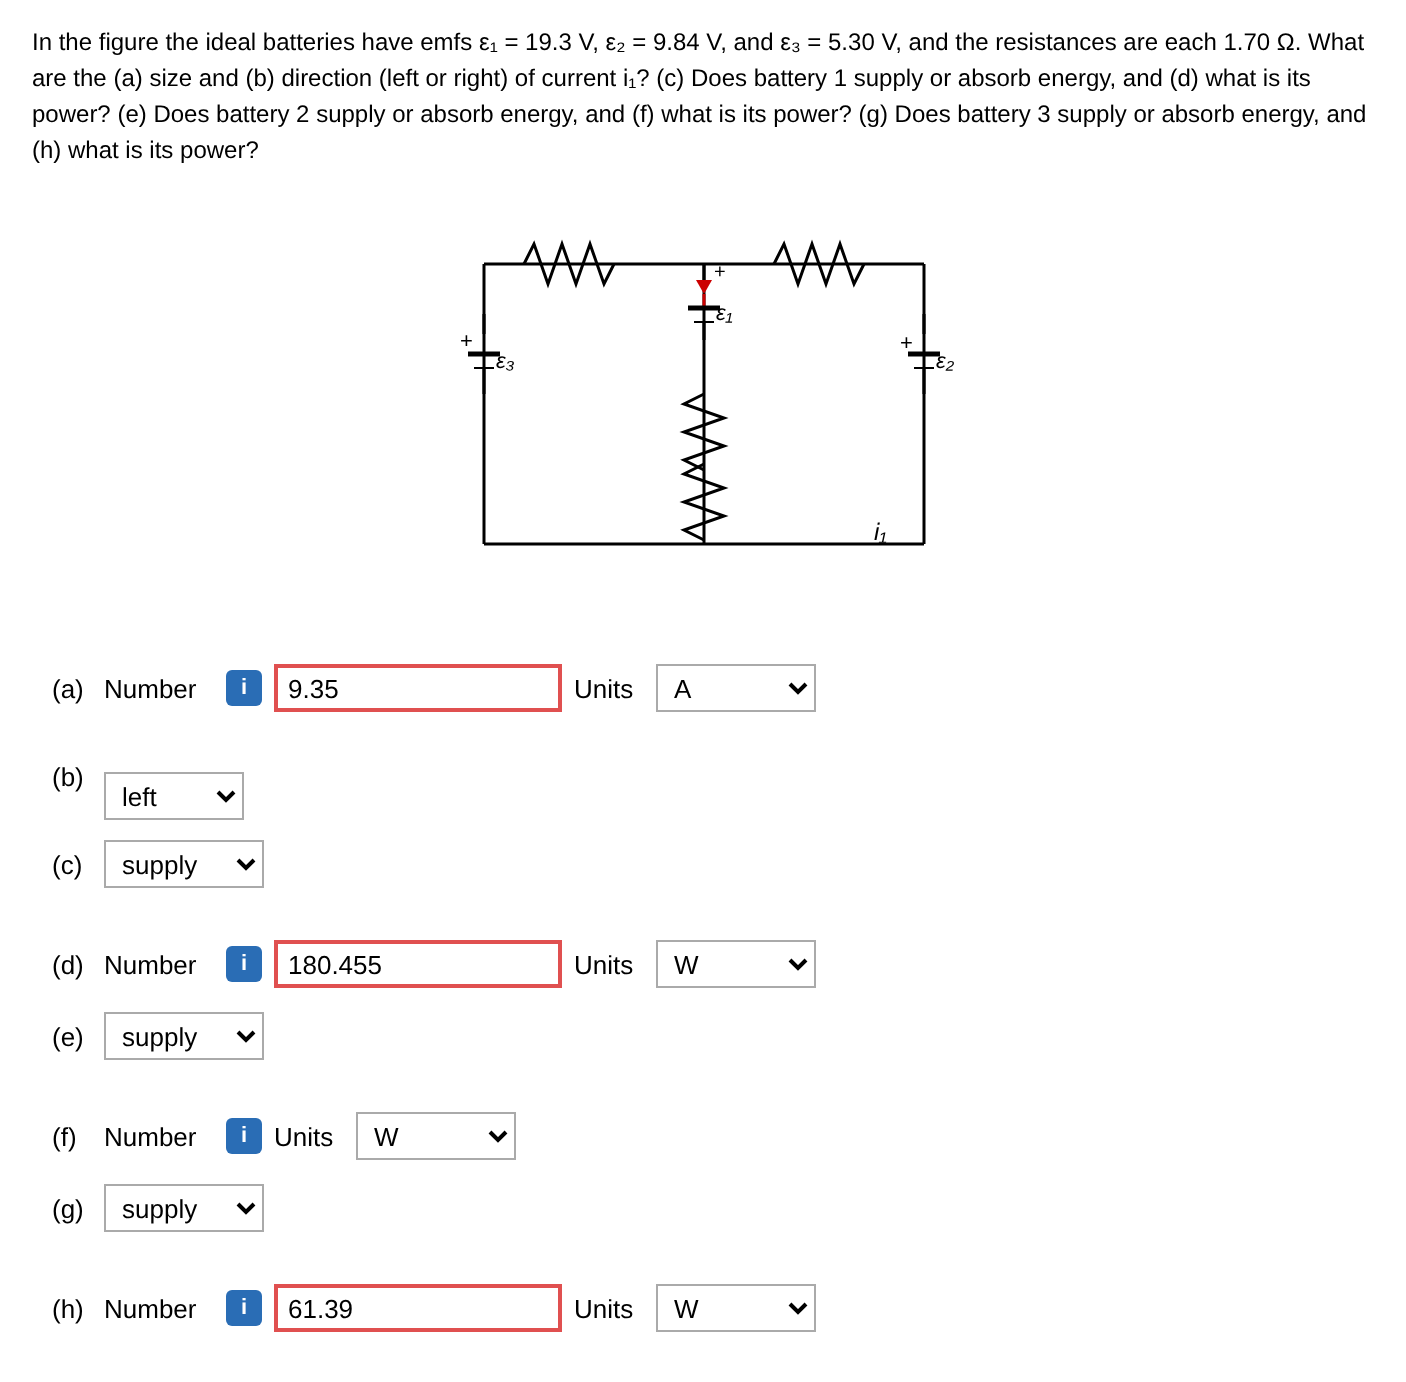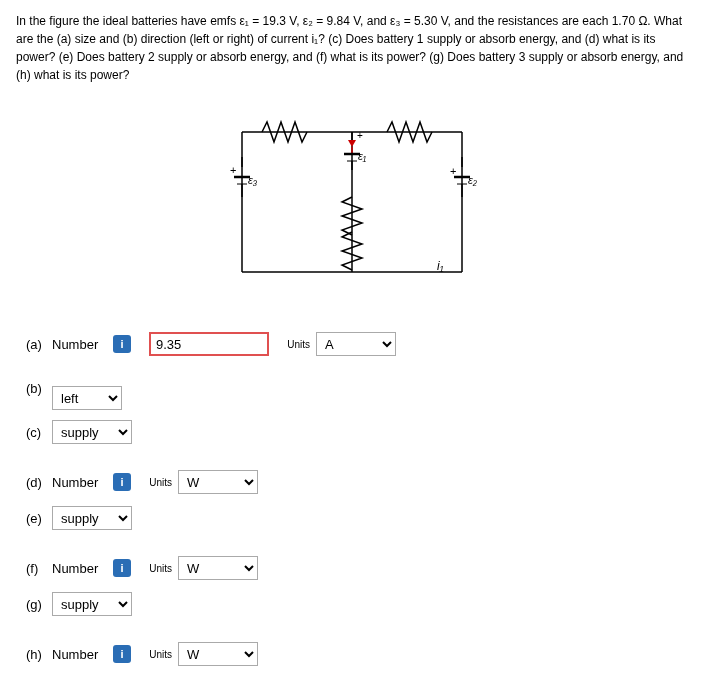--- a/index.html
+++ b/index.html
@@ -58,29 +58,27 @@
       cursor: pointer;
       display: flex;
       align-items: center;
       justify-content: center;
       flex-shrink: 0;
     }
     .number-input {
       border: 2px solid #e05050;
       padding: 2px 5px;
       font-size: 13px;
-      width: 120px;
+      width: 144px;
       height: 24px;
       outline: none;
-      margin-left: 12px;
     }
     .units-label {
-      font-size: 10px;
+      font-size: 13px;
       width: 35px;
-      text-align: right;
     }
     .units-select, .direction-select, .supply-select {
       border: 1px solid #aaa;
       padding: 2px 4px;
       font-size: 13px;
       height: 24px;
       background: #fff;
       cursor: pointer;
     }
     .direction-select {
@@ -183,20 +181,21 @@
       <option>absorb</option>
     </select>
   </div>
 
   <div style="height:6px"></div>
 
   <div class="answer-row">
     <span class="part-label">(d)</span>
     <span class="part-type">Number</span>
     <button class="info-btn">i</button>
+    <input class="number-input" type="text" value="180.455" style="">
     <span class="units-label">Units</span>
     <select class="units-select">
       <option selected="">W</option>
       <option>mW</option>
       <option>kW</option>
     </select>
   </div>
 
   <div class="answer-row">
     <span class="part-label">(e)</span>
@@ -227,20 +226,21 @@
       <option>absorb</option>
     </select>
   </div>
 
   <div style="height:6px"></div>
 
   <div class="answer-row">
     <span class="part-label">(h)</span>
     <span class="part-type">Number</span>
     <button class="info-btn">i</button>
+    <input class="number-input" type="text" value="61.39" style="">
     <span class="units-label">Units</span>
     <select class="units-select">
       <option selected="">W</option>
       <option>mW</option>
       <option>kW</option>
     </select>
   </div>
 
 </div>
 

